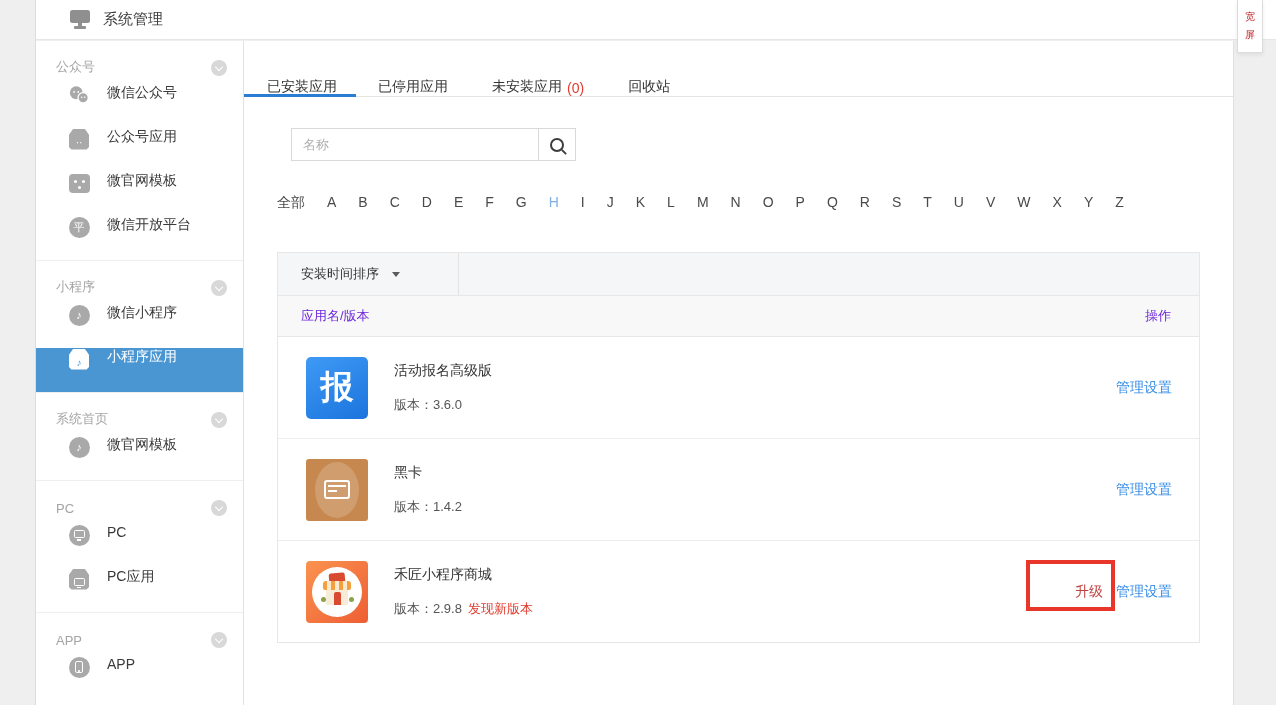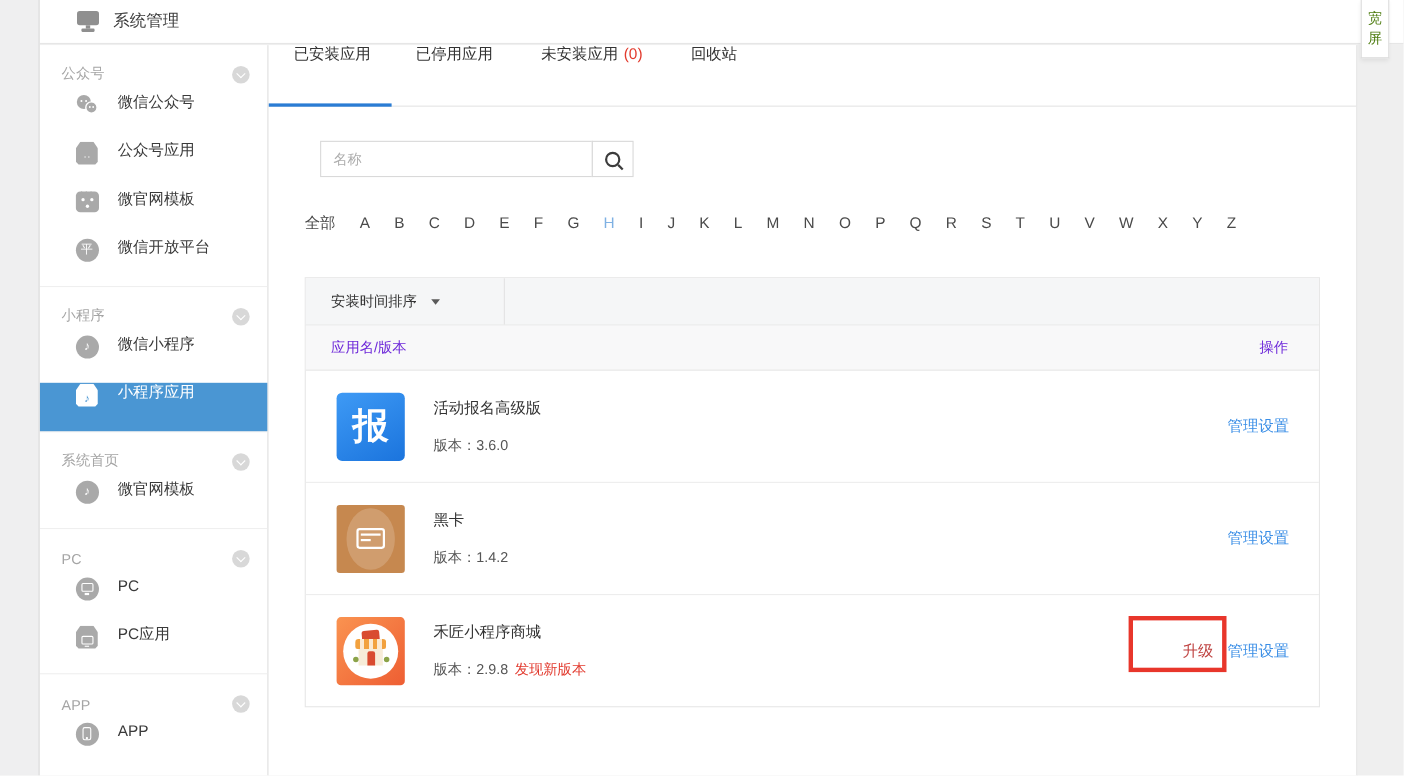--- a/index.html
+++ b/index.html
@@ -13,21 +13,21 @@
   .header-title{font-size:15px;color:#3c3c3c}
   .monitor-icon{width:20px;height:13px;background:#8f8f8f;border-radius:2.5px;position:relative;margin-top:-6px}
   .monitor-icon::before{content:'';position:absolute;left:8px;bottom:-3px;width:4px;height:3px;background:#8f8f8f}
   .monitor-icon::after{content:'';position:absolute;left:4px;bottom:-6px;width:12px;height:3px;background:#8f8f8f;border-radius:1px}
   
   .rail{position:absolute;left:0;top:0;width:36px;height:705px;background:#efeff0;border-right:1px solid #dcdcdc;box-sizing:border-box;z-index:3}
   
   .widescreen{position:absolute;left:1237px;top:0;width:26px;height:53px;background:#fff;
     border:1px solid #dcdcdc;border-top:none;box-sizing:border-box;display:flex;align-items:center;justify-content:center;
     box-shadow:0 2px 4px rgba(0,0,0,.07);z-index:10;cursor:pointer}
-  .widescreen .vtext{width:14px;font-size:13px;line-height:18px;color:#4d7c0f;word-break:break-all;text-align:center}
+  .widescreen .vtext{width:14px;font-size:10px;line-height:18px;color:#b91c1c;word-break:break-all;text-align:center}
   
   .sidebar{position:absolute;left:36px;top:41px;width:208px;bottom:0;background:#fff;border-right:1px solid #e2e2e2;box-sizing:border-box;z-index:2}
   .side-section{padding-top:13px;border-bottom:1px solid #efefef}
   .side-header{height:22px;display:flex;align-items:flex-end;justify-content:space-between;
     padding:0 16px 0 20px;color:#a5a5a5;font-size:13px;margin-bottom:8px}
   .chev{width:16px;height:16px;border-radius:50%;background:#d8d8d8;position:relative;cursor:pointer;flex:none}
   .chev::after{content:'';position:absolute;left:4.6px;top:3.8px;width:5px;height:5px;border-right:1.6px solid #fff;border-bottom:1.6px solid #fff;transform:rotate(45deg)}
   .side-item{height:44px;display:flex;align-items:flex-start;padding-left:32px;gap:17px;font-size:14px;color:#3a3a3a;cursor:pointer}
   .side-item.selected{background:#4a96d3;color:#fff}
   .icon-cell{width:22px;height:22px;display:flex;align-items:center;justify-content:center;flex:none}
@@ -39,21 +39,21 @@
   .bag{width:20px;height:21px;background:#a9a9a9;clip-path:polygon(22% 0,78% 0,100% 30%,100% 88%,88% 100%,12% 100%,0 88%,0 30%);
     display:flex;align-items:flex-end;justify-content:center;color:#fff;font-size:10px;line-height:14px}
   .selected .bag{background:#fff;color:#4a96d3}
   .tmpl-icon{width:21px;height:19px;background:#a9a9a9;border-radius:4px;position:relative}
   .tmpl-icon::before{content:'···';position:absolute;top:-5px;left:0;right:0;text-align:center;color:#a9a9a9;font-size:10px;letter-spacing:1px}
   .tmpl-icon::after{content:'';position:absolute;left:5px;top:6px;width:3px;height:3px;border-radius:50%;background:#fff;box-shadow:8px 0 0 #fff,4px 6px 0 #fff}
   .wechat-svg{display:block}
   
   .content{position:absolute;left:244px;top:41px;width:990px;bottom:0;background:#fff;border-right:1px solid #e0e0e0;box-sizing:border-box;z-index:1}
   .tabbar{height:55px;border-bottom:1px solid #e4e4e4;display:flex}
-  .tab{display:flex;align-items:flex-start;padding:0 22px;font-size:14px;color:#333;cursor:pointer;position:relative}
+  .tab{display:flex;align-items:flex-end;padding:0 22px;font-size:14px;color:#333;cursor:pointer;position:relative}
   .tab.first{padding:0 19px 0 23px}
   .tab.active::after{content:'';position:absolute;left:0;right:0;bottom:-1px;height:3px;background:#2a7cd4}
   .tab-count{color:#e23b2e;margin-left:5px}
   .search-row{margin:31px 0 0 47px;display:flex}
   .search-input{width:248px;height:33px;border:1px solid #d9d9d9;box-sizing:border-box;padding:0 11px;font-size:13px;color:#333;outline:none;border-radius:0}
   .search-input::placeholder{color:#adadad}
   .search-btn{width:38px;height:33px;margin-left:-1px;border:1px solid #d9d9d9;background:#fff;box-sizing:border-box;
     display:flex;align-items:center;justify-content:center;cursor:pointer;padding:0}
   .mag{width:10px;height:10px;border:2px solid #3c3c3c;border-radius:50%;position:relative;box-sizing:content-box}
   .mag::after{content:'';position:absolute;width:2px;height:6px;background:#3c3c3c;right:-3px;bottom:-5px;transform:rotate(-45deg)}

